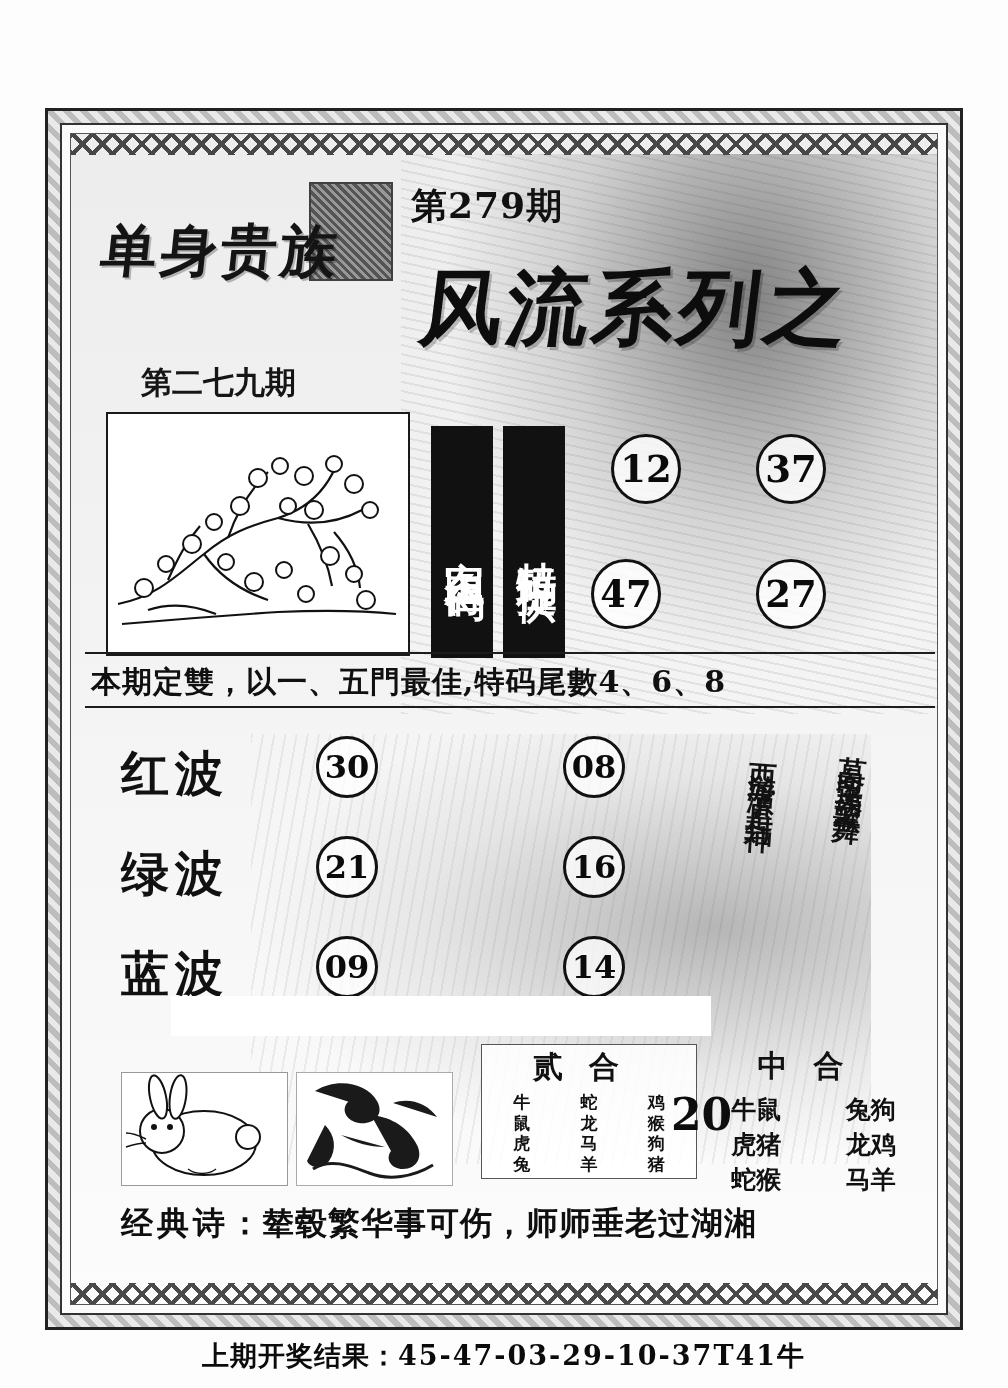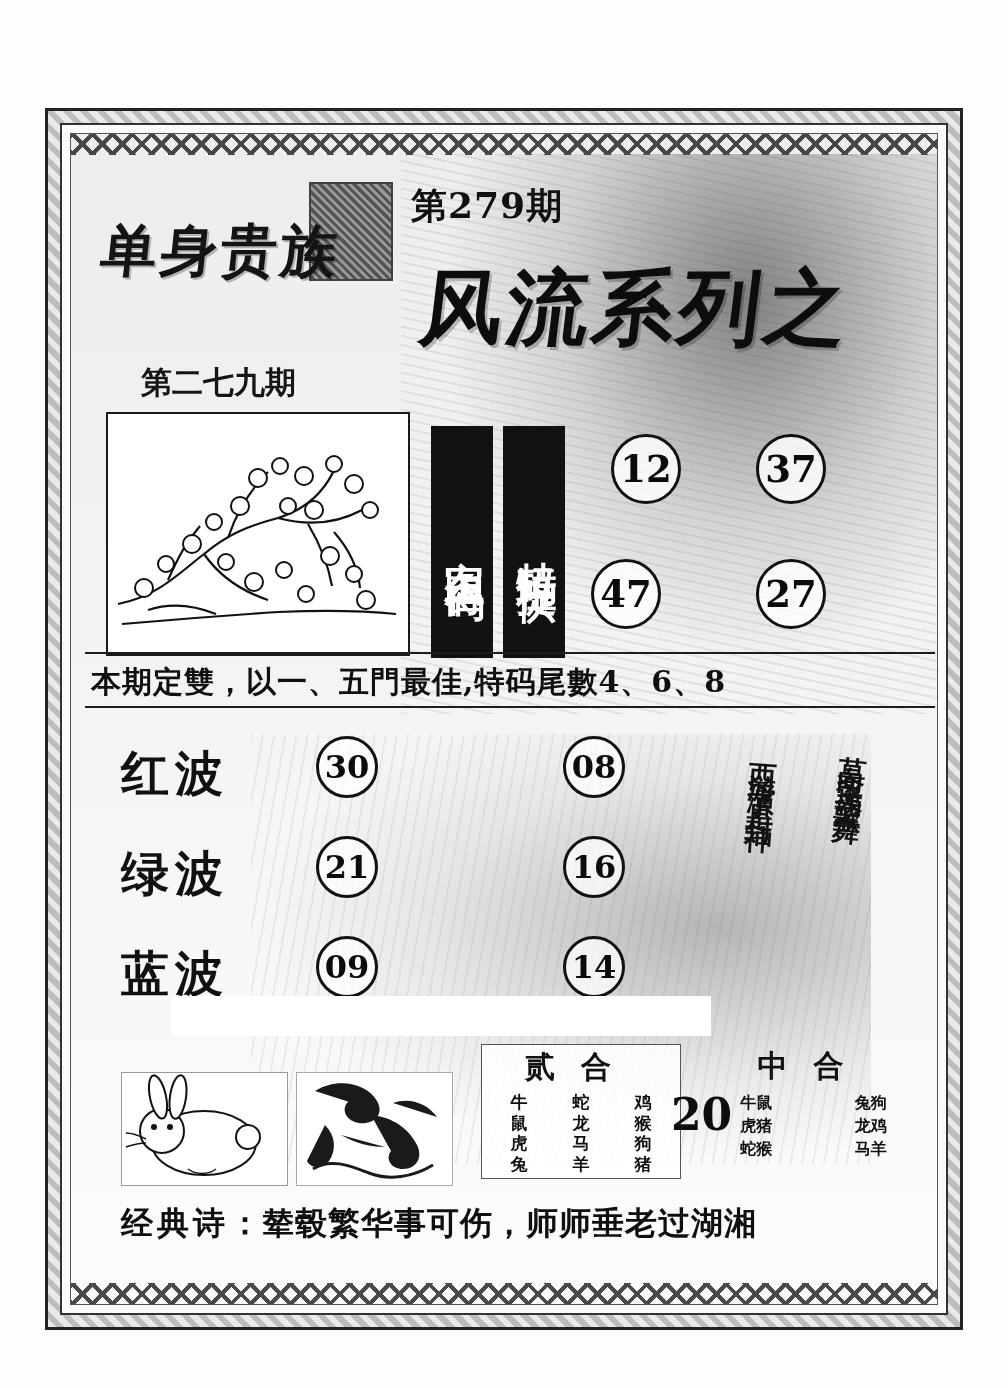--- a/index.html
+++ b/index.html
@@ -264,21 +264,21 @@
     background: #fff;
     overflow: hidden;
   }
   .zodiac-panel {
     position: absolute;
     top: 910px;
     border: 1px solid #555;
     background: rgba(255,255,255,.85);
     box-sizing: border-box;
   }
-  .zp-left { left: 410px; width: 200px; height: 135px; }
+  .zp-left { left: 410px; width: 216px; height: 135px; }
   .zp-right { left: 640px; width: 205px; height: 135px; border: none; background: transparent; }
   .zp-title {
     text-align: center;
     font-family: "DejaVu Serif", serif;
     font-size: 30px;
     font-weight: bold;
     letter-spacing: 26px;
     color: #111;
     padding-top: 2px;
   }
@@ -294,21 +294,21 @@
     color: #111;
     line-height: 1.22;
     text-align: center;
   }
   .zp-grid {
     display: grid;
     grid-template-columns: 1fr 1fr;
     gap: 2px 40px;
     padding: 6px 8px 0 8px;
     font-family: "DejaVu Serif", serif;
-    font-size: 16px;
+    font-size: 25px;
     font-weight: bold;
     color: #111;
     text-align: center;
   }
   .mid-number {
     position: absolute;
     left: 600px; top: 955px;
     font-family: "DejaVu Serif", serif;
     font-size: 44px;
     font-weight: bold;
@@ -501,14 +501,17 @@
         </div>
 
         <div class="poem-line">
           <span class="poem-label">经典诗</span><span>：</span><span>辇毂繁华事可伤，师师垂老过湖湘</span>
         </div>
 
       </div>
     </div>
   </div>
 
+  <div class="footer">
+    <span>上期开奖结果：</span><span class="nums">45-47-03-29-10-37T41牛</span>
+  </div>
 
 </div>
 
 </body></html>

